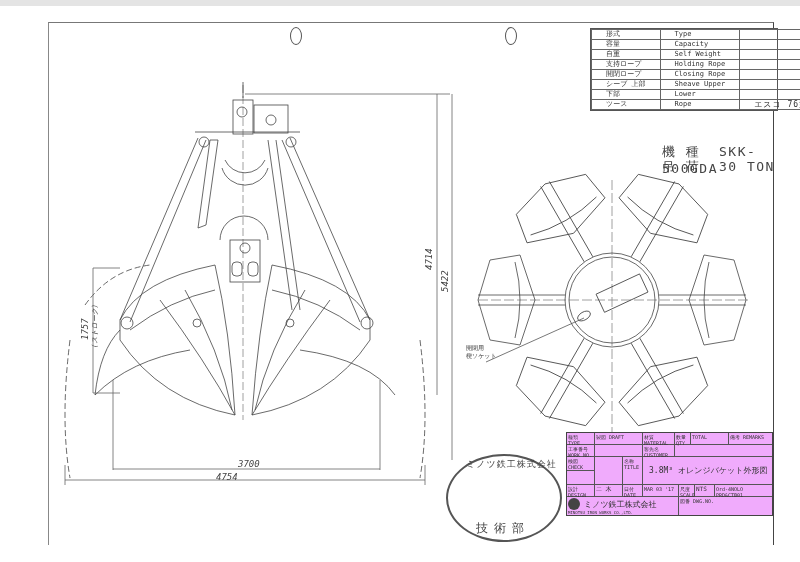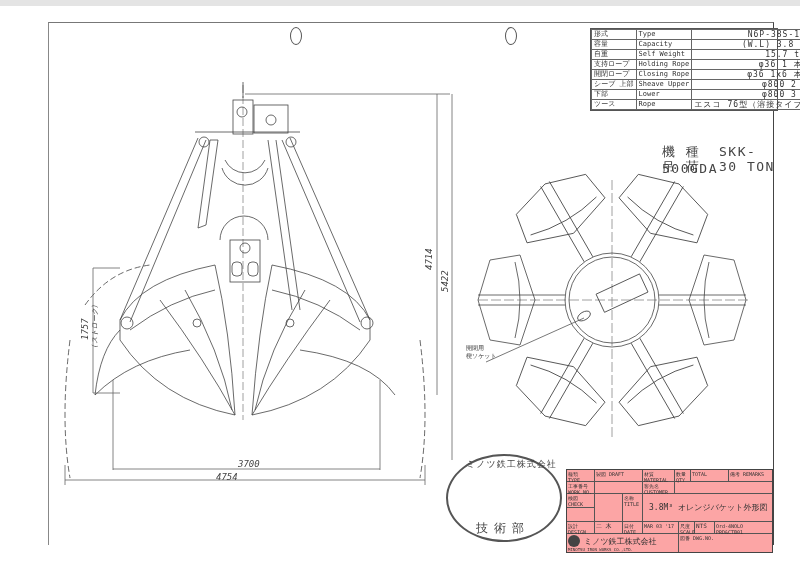--- a/index.html
+++ b/index.html
@@ -5,26 +5,26 @@
   html,body{margin:0;padding:0;}
   body{width:800px;height:562px;background:#ffffff;position:relative;overflow:hidden;font-family:"DejaVu Sans Mono",monospace;color:#333;}
   .sheet{position:absolute;left:0;top:0;width:800px;height:562px;background:#fff;}
   .topbar{position:absolute;left:0;top:0;width:800px;height:6px;background:#e4e4e4;}
   .frame{position:absolute;left:48px;top:22px;width:724px;height:522px;border-top:1px solid #777;border-left:1px solid #888;border-right:1px solid #444;}
   .hole{position:absolute;width:10px;height:16px;border:1px solid #555;border-radius:50%;}
   svg{position:absolute;left:0;top:0;}
   .spec{position:absolute;left:590px;top:28px;width:186px;border:1px solid #555;background:#fff;font-size:8px;}
   .spec .title{height:18px;border-bottom:1px solid #555;text-align:center;font-size:12px;letter-spacing:2px;line-height:18px;color:#444;}
   .spec table{border-collapse:collapse;width:100%;}
-  .spec td{border:1px solid #666;height:9px;padding:0 2px;font-size:7px;line-height:9px;white-space:nowrap;color:#333;}
+  .spec td{border:1px solid #666;height:9px;padding:0 14px;font-size:7px;line-height:9px;white-space:nowrap;color:#333;}
   .spec td.val{font-size:8px;text-align:right;letter-spacing:1px;}
   .extra{position:absolute;left:662px;font-size:13px;letter-spacing:1.5px;color:#444;}
   .dim{position:absolute;font-size:9px;font-style:italic;color:#444;}
   .vert{transform:rotate(-90deg);transform-origin:left top;}
-  .titleblock{position:absolute;left:566px;top:469px;width:205px;height:82px;border:1px solid #444;background:#fca5a5;font-size:5px;}
+  .titleblock{position:absolute;left:566px;top:432px;width:205px;height:82px;border:1px solid #444;background:#f0abfc;font-size:5px;}
   .tb{position:absolute;border-right:1px solid #555;border-bottom:1px solid #555;font-size:5px;line-height:6px;padding:1px;box-sizing:border-box;color:#333;}
   .stamp{position:absolute;left:446px;top:454px;width:112px;height:84px;border:2px solid #555;border-radius:50%;}
   .stamp-inner{position:absolute;left:12px;top:18px;width:84px;height:40px;border:1.5px solid #555;border-radius:50%;}
   .stamp-date{position:absolute;left:0;top:12px;width:84px;text-align:center;font-size:13px;color:#555;letter-spacing:1px;}
   .stamp-top{position:absolute;left:18px;top:2px;font-size:9px;color:#444;letter-spacing:1px;}
   .stamp-bot{position:absolute;left:28px;top:64px;font-size:12px;color:#444;letter-spacing:6px;}
   .note{position:absolute;left:466px;top:344px;font-size:6px;color:#333;line-height:8px;}
 </style>
 </head>
 <body>

